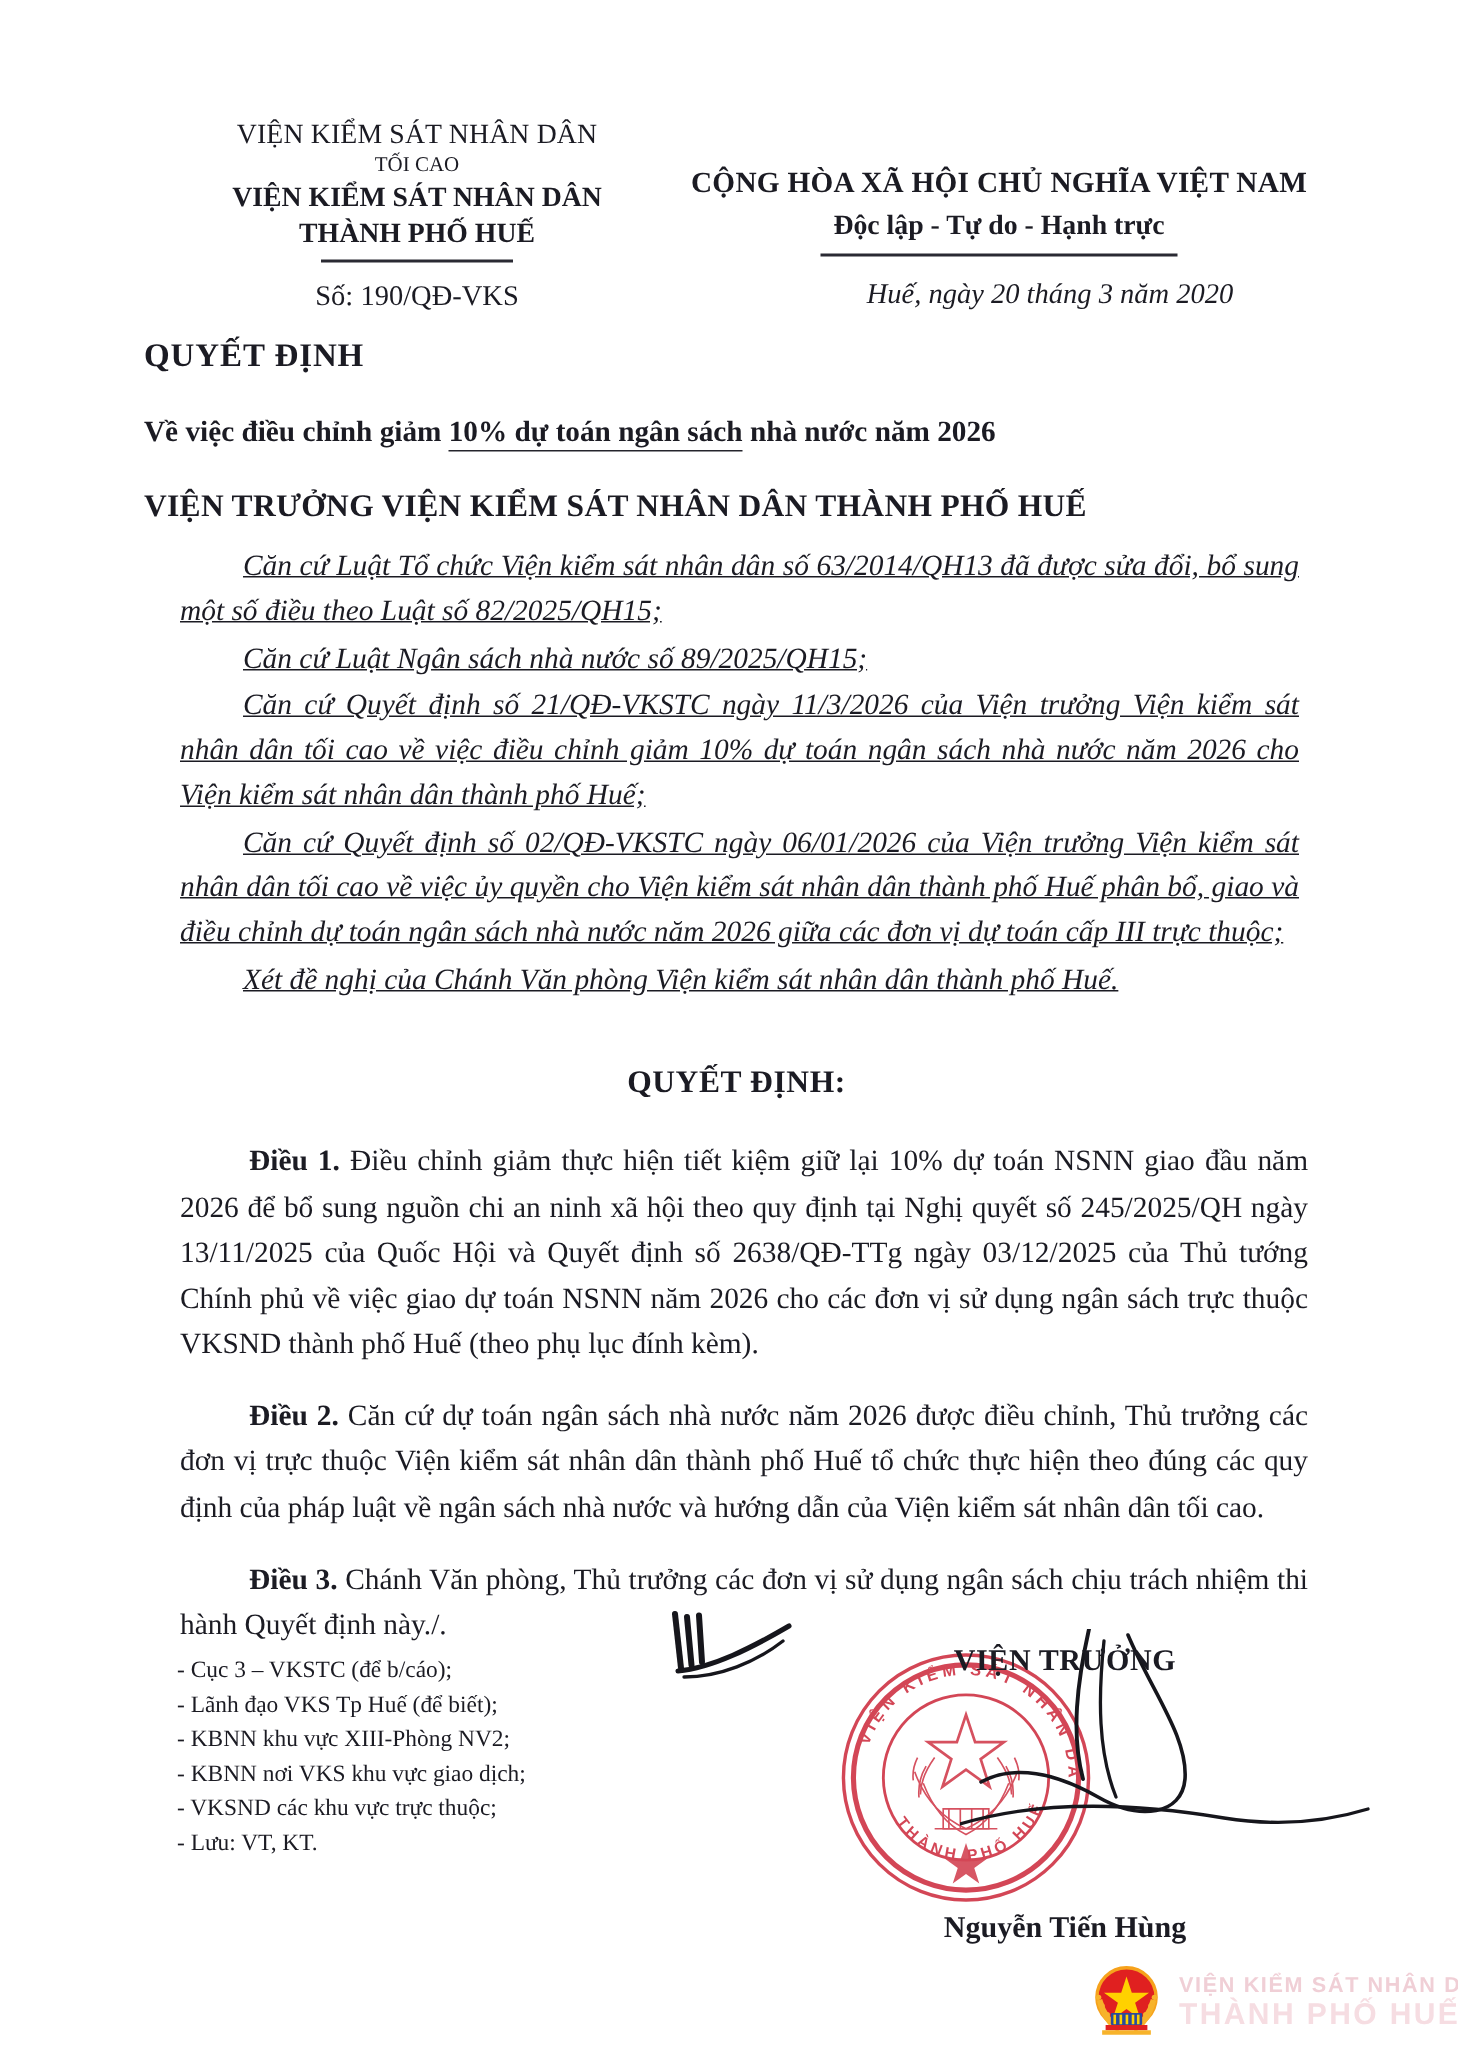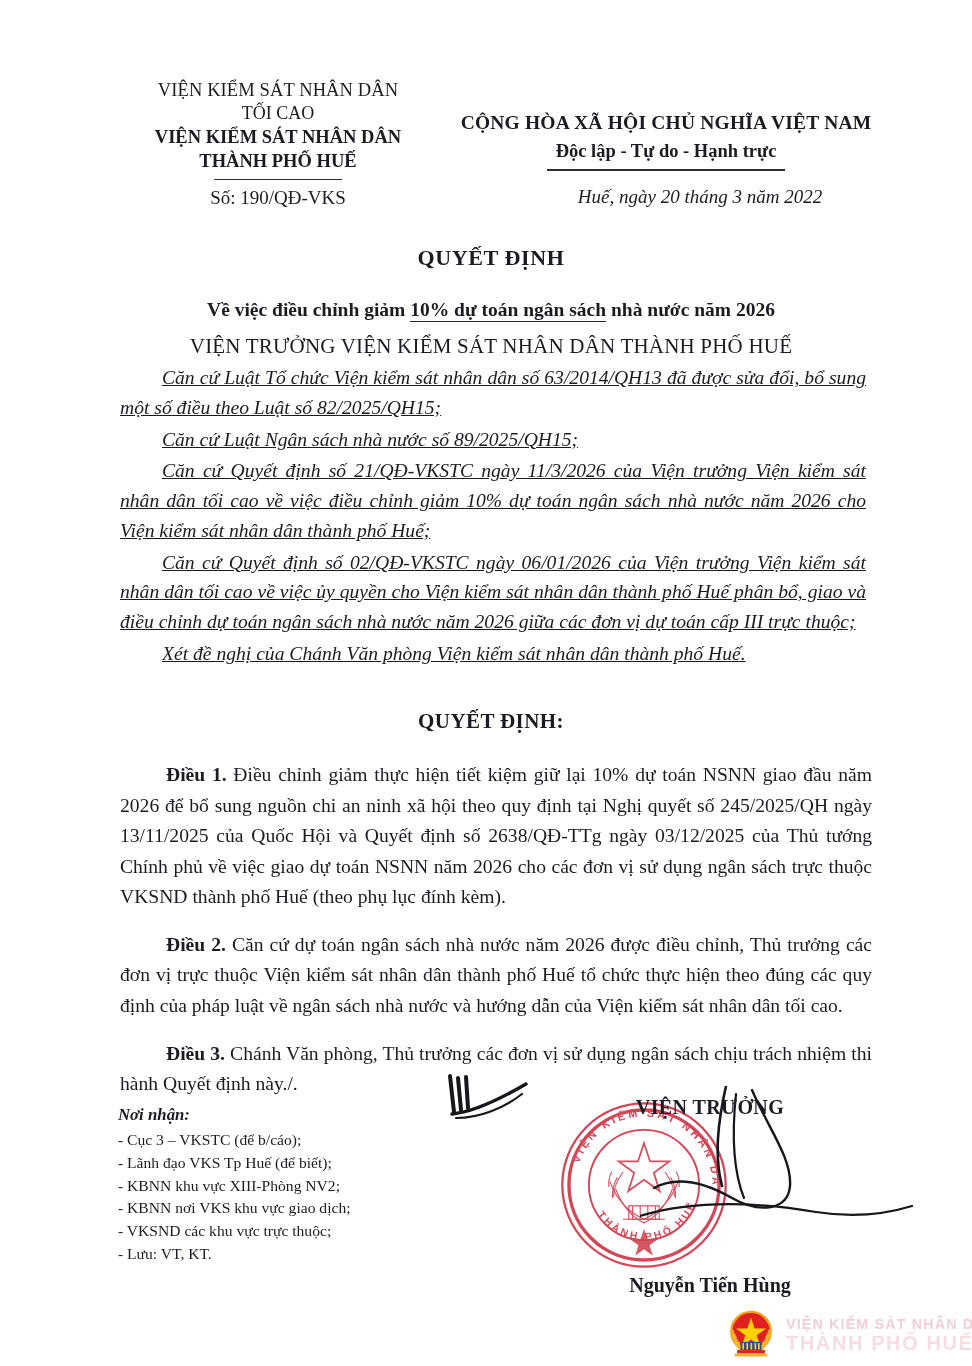--- a/index.html
+++ b/index.html
@@ -44,21 +44,21 @@
     text-align: center;
     line-height: 1.32;
     margin-top: 32px;
   }
   .org-top {
     font-size: 18.5px;
     letter-spacing: 0.1px;
     white-space: nowrap;
   }
   .org-top2 {
-    font-size: 18px;
+    font-size: 14px;
   }
   .org-bold {
     font-weight: bold;
     font-size: 18.5px;
     white-space: nowrap;
   }
   .rule-left {
     width: 128px;
     height: 1.6px;
     background: #2a2a33;
@@ -97,44 +97,43 @@
     left: 500px;
     width: 400px;
     text-align: center;
     font-style: italic;
     font-size: 19px;
   }
 
   
   .title-block {
     position: absolute;
-    top: 245px;
+    top: 224px;
     left: 96px;
     right: 86px;
-    text-align: center;
   }
   .t-quyetdinh {
     font-weight: bold;
     font-size: 22px;
     letter-spacing: 0.6px;
   }
   .t-subject {
     font-weight: bold;
     font-size: 19.5px;
     margin-top: 26px;
     line-height: 1.3;
   }
   .t-subject .uline {
     border-bottom: 1.6px solid #24242c;
     padding-bottom: 1px;
   }
   .t-authority {
-    font-weight: normal;
+    font-weight: bold;
     font-size: 21px;
-    margin-top: 12px;
+    margin-top: 24px;
     letter-spacing: 0.2px;
     white-space: nowrap;
   }
 
   
   .preamble {
     position: absolute;
     top: 363px;
     left: 120px;
     width: 746px;
@@ -301,21 +300,21 @@
       <div class="rule-left"></div>
     </div>
     <div class="hdr-right">
       <div class="nation">CỘNG HÒA XÃ HỘI CHỦ NGHĨA VIỆT NAM</div>
       <div class="motto">Độc lập - Tự do - Hạnh trực</div>
       <div class="rule-right"></div>
     </div>
   </div>
 
   <div class="docnum">Số: 190/QĐ-VKS</div>
-  <div class="place-date">Huế, ngày 20 tháng 3 năm 2022</div>
+  <div class="place-date">Huế, ngày 20 tháng 3 năm 2020</div>
 
   <div class="title-block">
     <div class="t-quyetdinh">QUYẾT ĐỊNH</div>
     <div class="t-subject">
       <span>Về việc điều chỉnh giảm </span><span class="uline">10% dự toán ngân sách</span><span> nhà nước năm 2026</span>
     </div>
     <div class="t-authority">VIỆN TRƯỞNG VIỆN KIỂM SÁT NHÂN DÂN THÀNH PHỐ HUẾ</div>
   </div>
 
   <div class="preamble">
@@ -328,21 +327,20 @@
 
   <div class="qd-label">QUYẾT ĐỊNH:</div>
 
   <div class="articles">
     <p><span class="art-label">Điều 1.</span><span> Điều chỉnh giảm thực hiện tiết kiệm giữ lại 10% dự toán NSNN giao đầu năm 2026 để bổ sung nguồn chi an ninh xã hội theo quy định tại Nghị quyết số 245/2025/QH ngày 13/11/2025 của Quốc Hội và Quyết định số 2638/QĐ-TTg ngày 03/12/2025 của Thủ tướng Chính phủ về việc giao dự toán NSNN năm 2026 cho các đơn vị sử dụng ngân sách trực thuộc VKSND thành phố Huế (theo phụ lục đính kèm).</span></p>
     <p><span class="art-label">Điều 2.</span><span> Căn cứ dự toán ngân sách nhà nước năm 2026 được điều chỉnh, Thủ trưởng các đơn vị trực thuộc Viện kiểm sát nhân dân thành phố Huế tổ chức thực hiện theo đúng các quy định của pháp luật về ngân sách nhà nước và hướng dẫn của Viện kiểm sát nhân dân tối cao.</span></p>
     <p><span class="art-label">Điều 3.</span><span> Chánh Văn phòng, Thủ trưởng các đơn vị sử dụng ngân sách chịu trách nhiệm thi hành Quyết định này./.</span></p>
   </div>
 
   <div class="recipients">
-    <div class="recip-title">Nơi nhận:</div>
     <ul class="recip-list">
       <li>- Cục 3 – VKSTC (để b/cáo);</li>
       <li>- Lãnh đạo VKS Tp Huế (để biết);</li>
       <li>- KBNN khu vực XIII-Phòng NV2;</li>
       <li>- KBNN nơi VKS khu vực giao dịch;</li>
       <li>- VKSND các khu vực trực thuộc;</li>
       <li>- Lưu: VT, KT.</li>
     </ul>
   </div>
 

